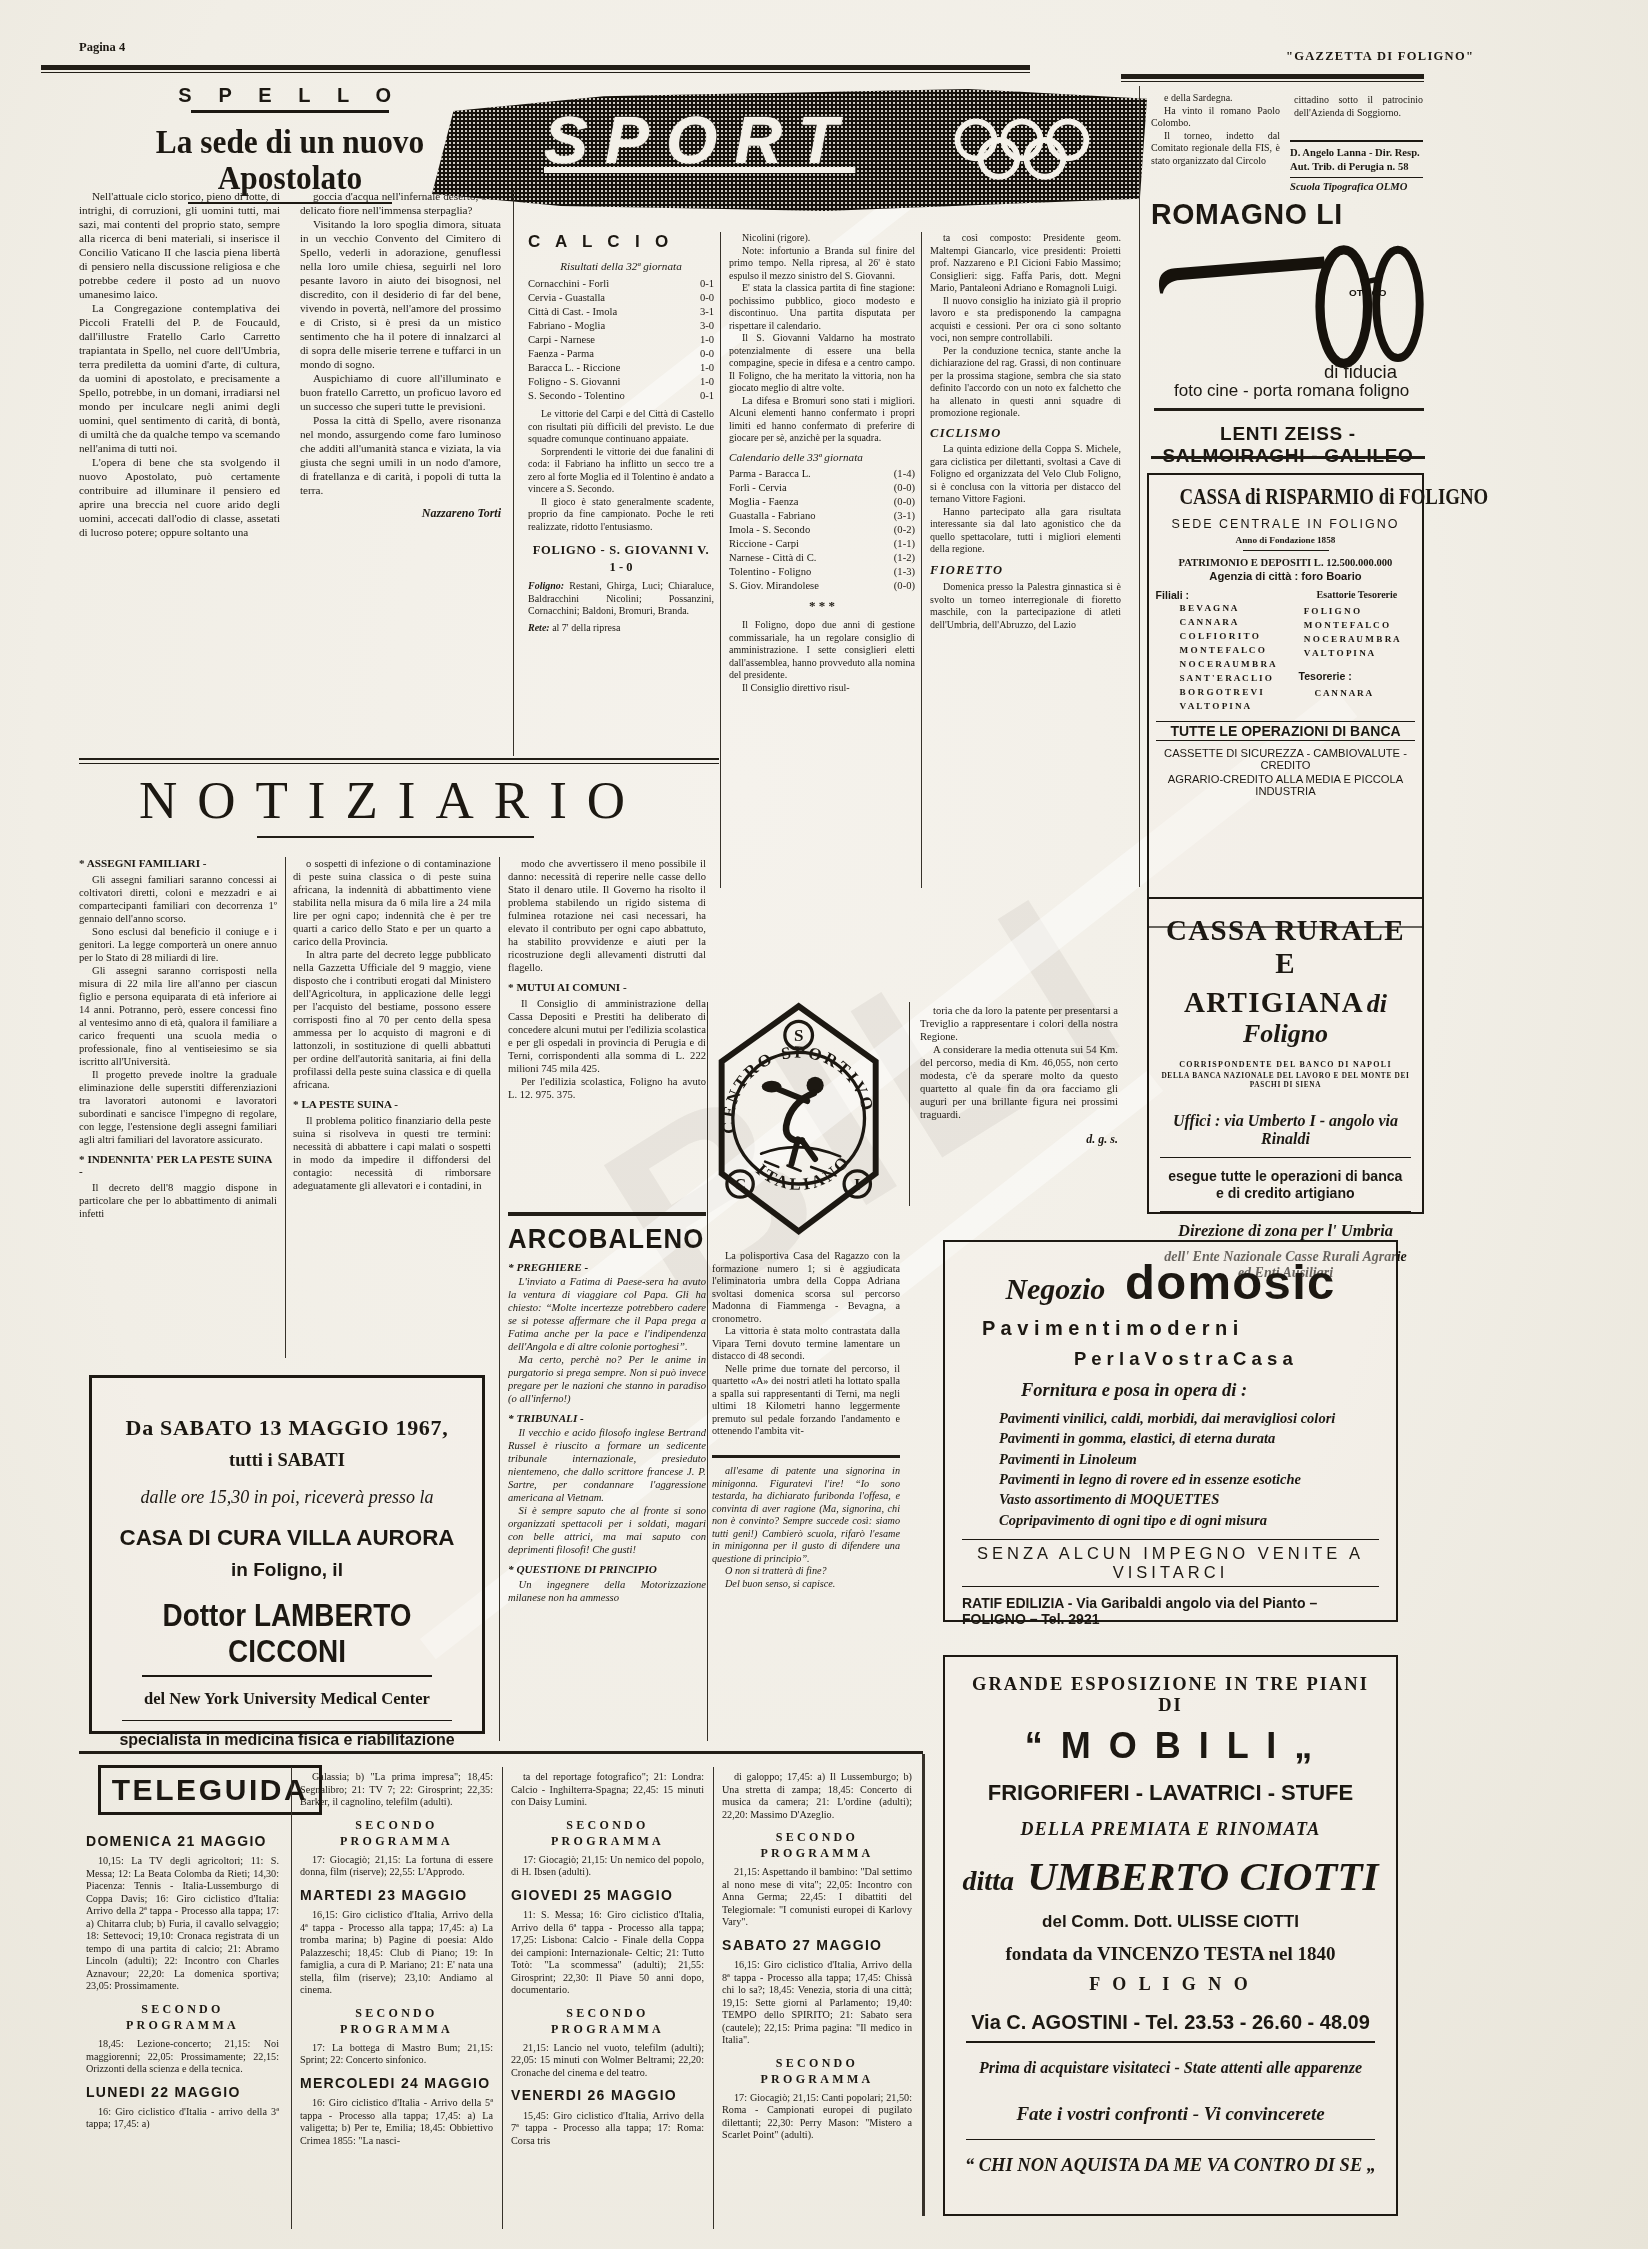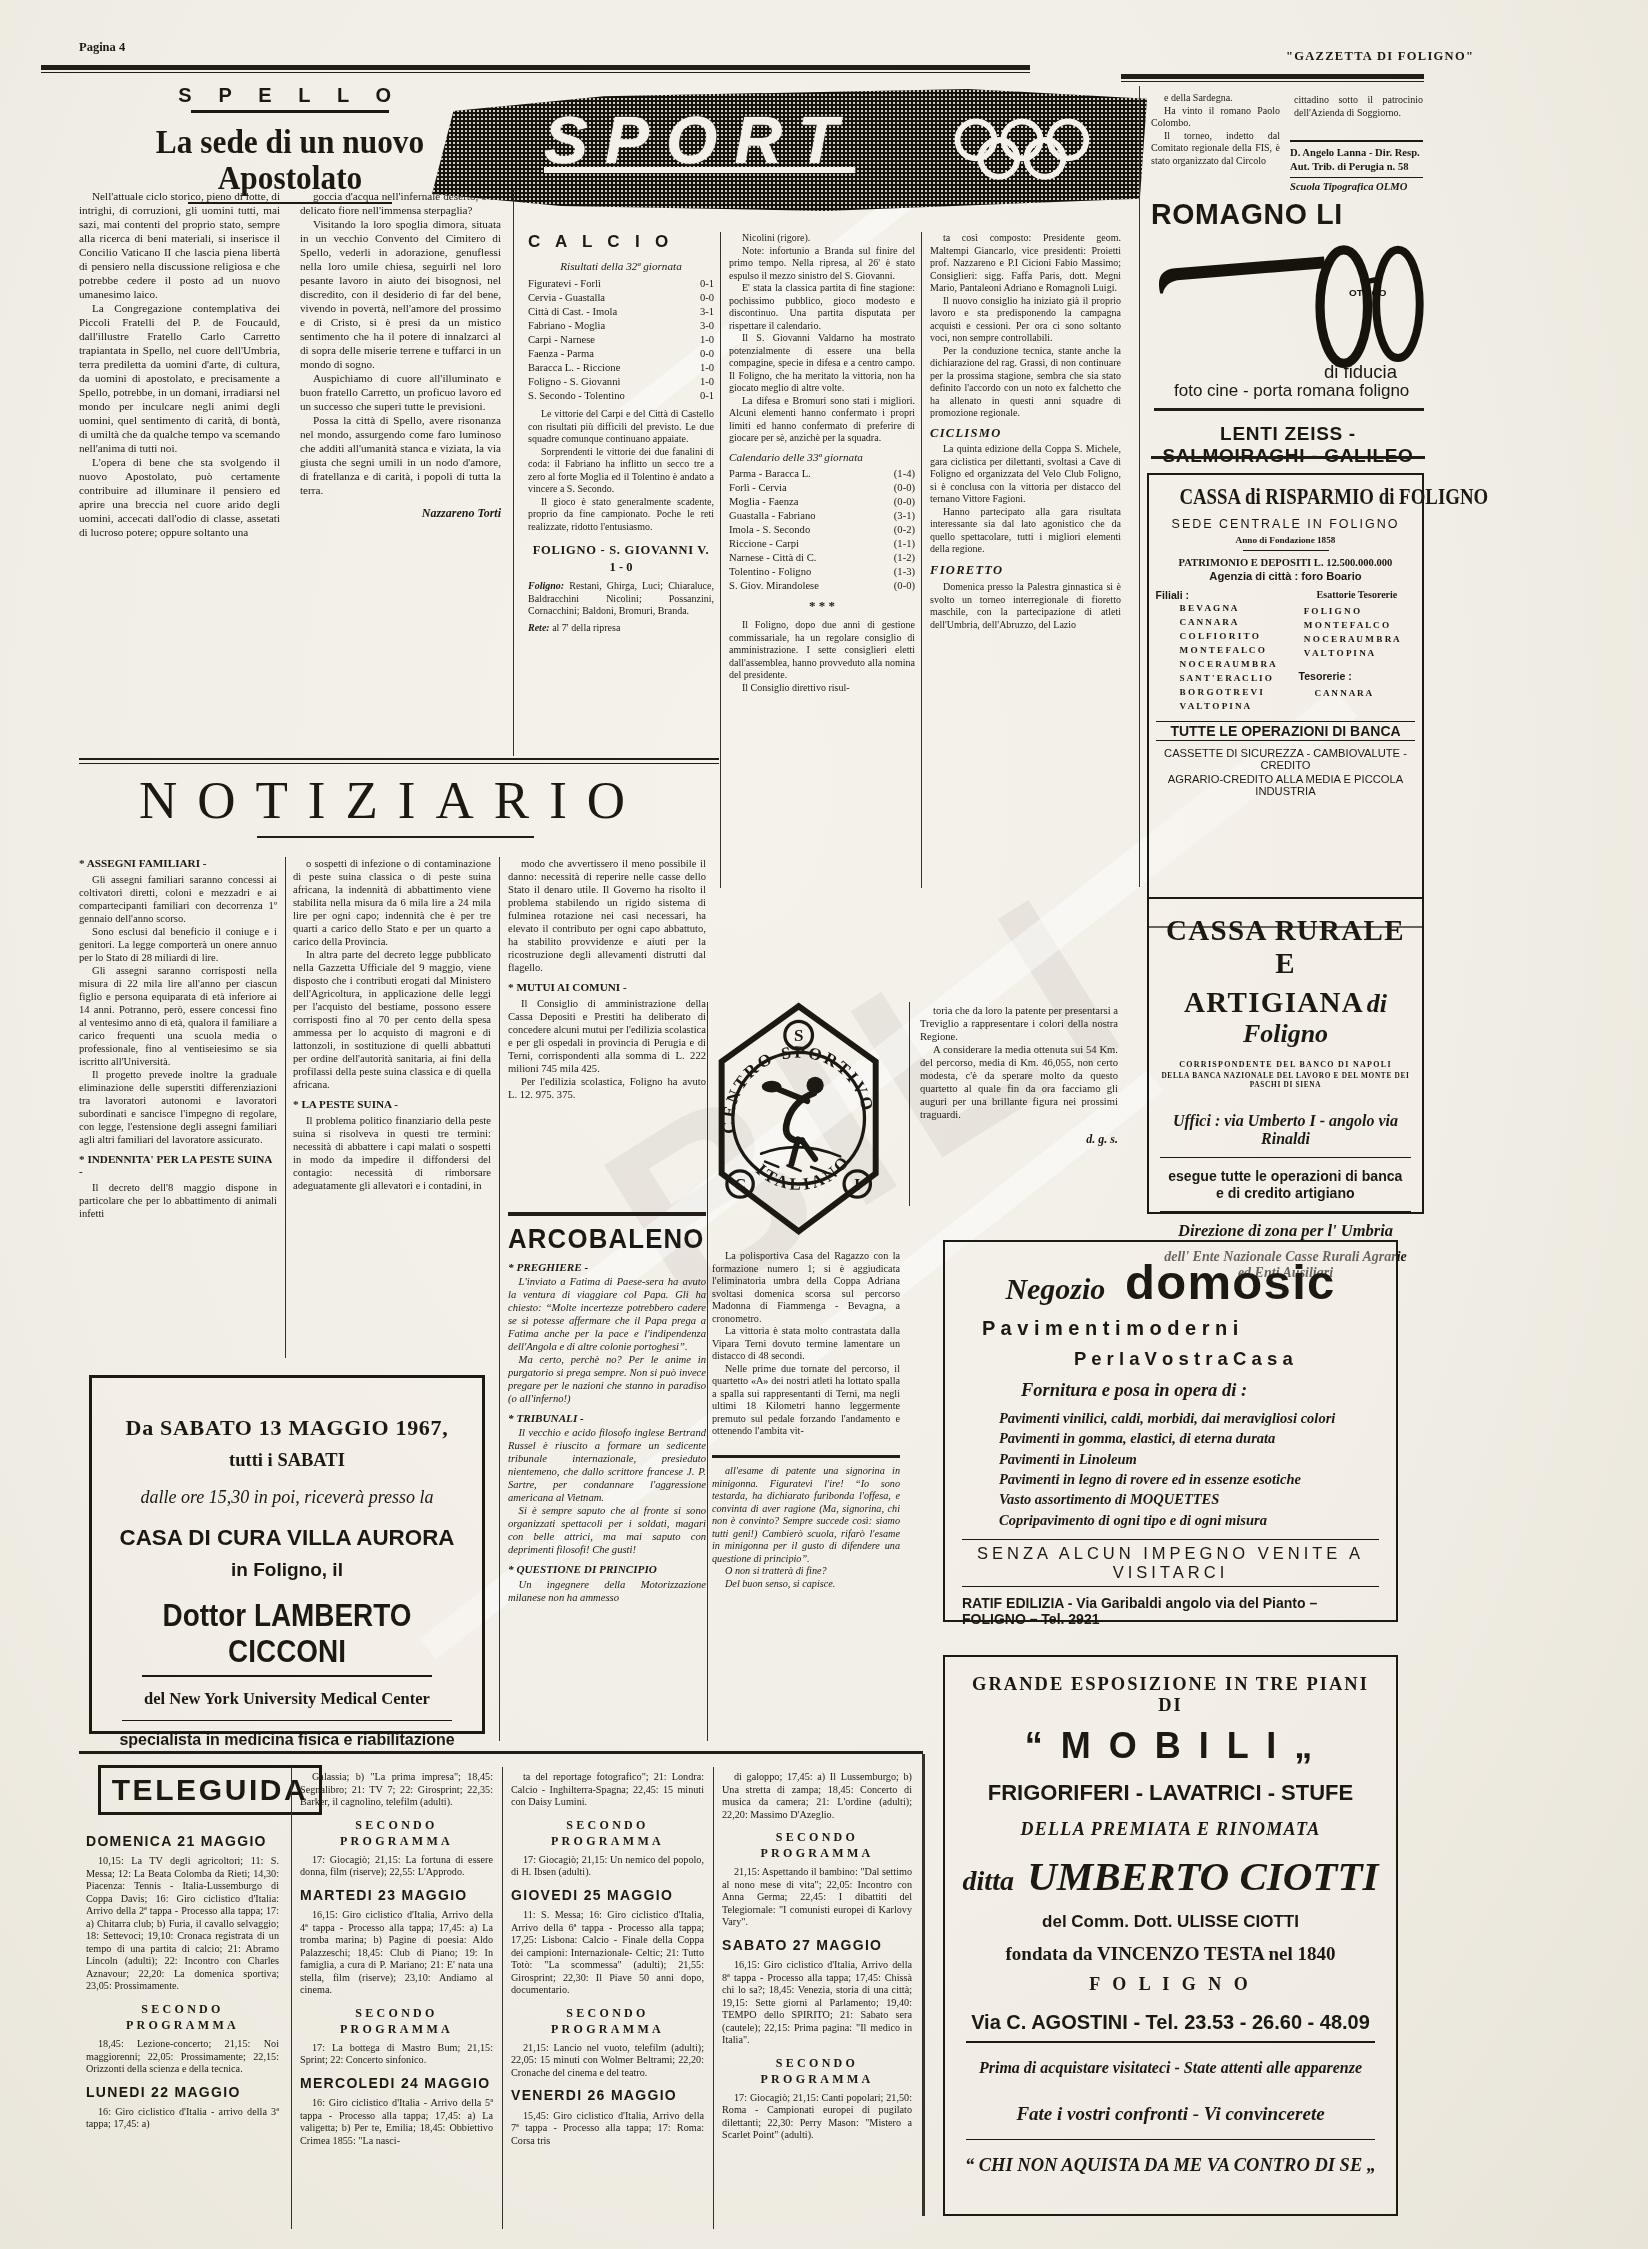--- a/index.html
+++ b/index.html
@@ -91,21 +91,21 @@
           <circle cx="150" cy="66" r="28"></circle>
       </g>
     </svg>
   </div>
 
   <div class="abs" style="left:528px;top:232px;width:186px;height:659px;overflow:hidden;">
     <div class="colhead">C A L C I O</div>
     <div class="subit b" style="margin:6.6px 0 4px;text-align:center;">Risultati della 32ª giornata</div>
     <div>
         <div class="res-row">
-          <span class="m">Figuratevi - Forlì</span>
+          <span class="m">Cornacchini - Forlì</span>
           <span class="s">0-1</span>
         </div>
         <div class="res-row">
           <span class="m">Cervia - Guastalla</span>
           <span class="s">0-0</span>
         </div>
         <div class="res-row">
           <span class="m">Città di Cast. - Imola</span>
           <span class="s">3-1</span>
         </div>

